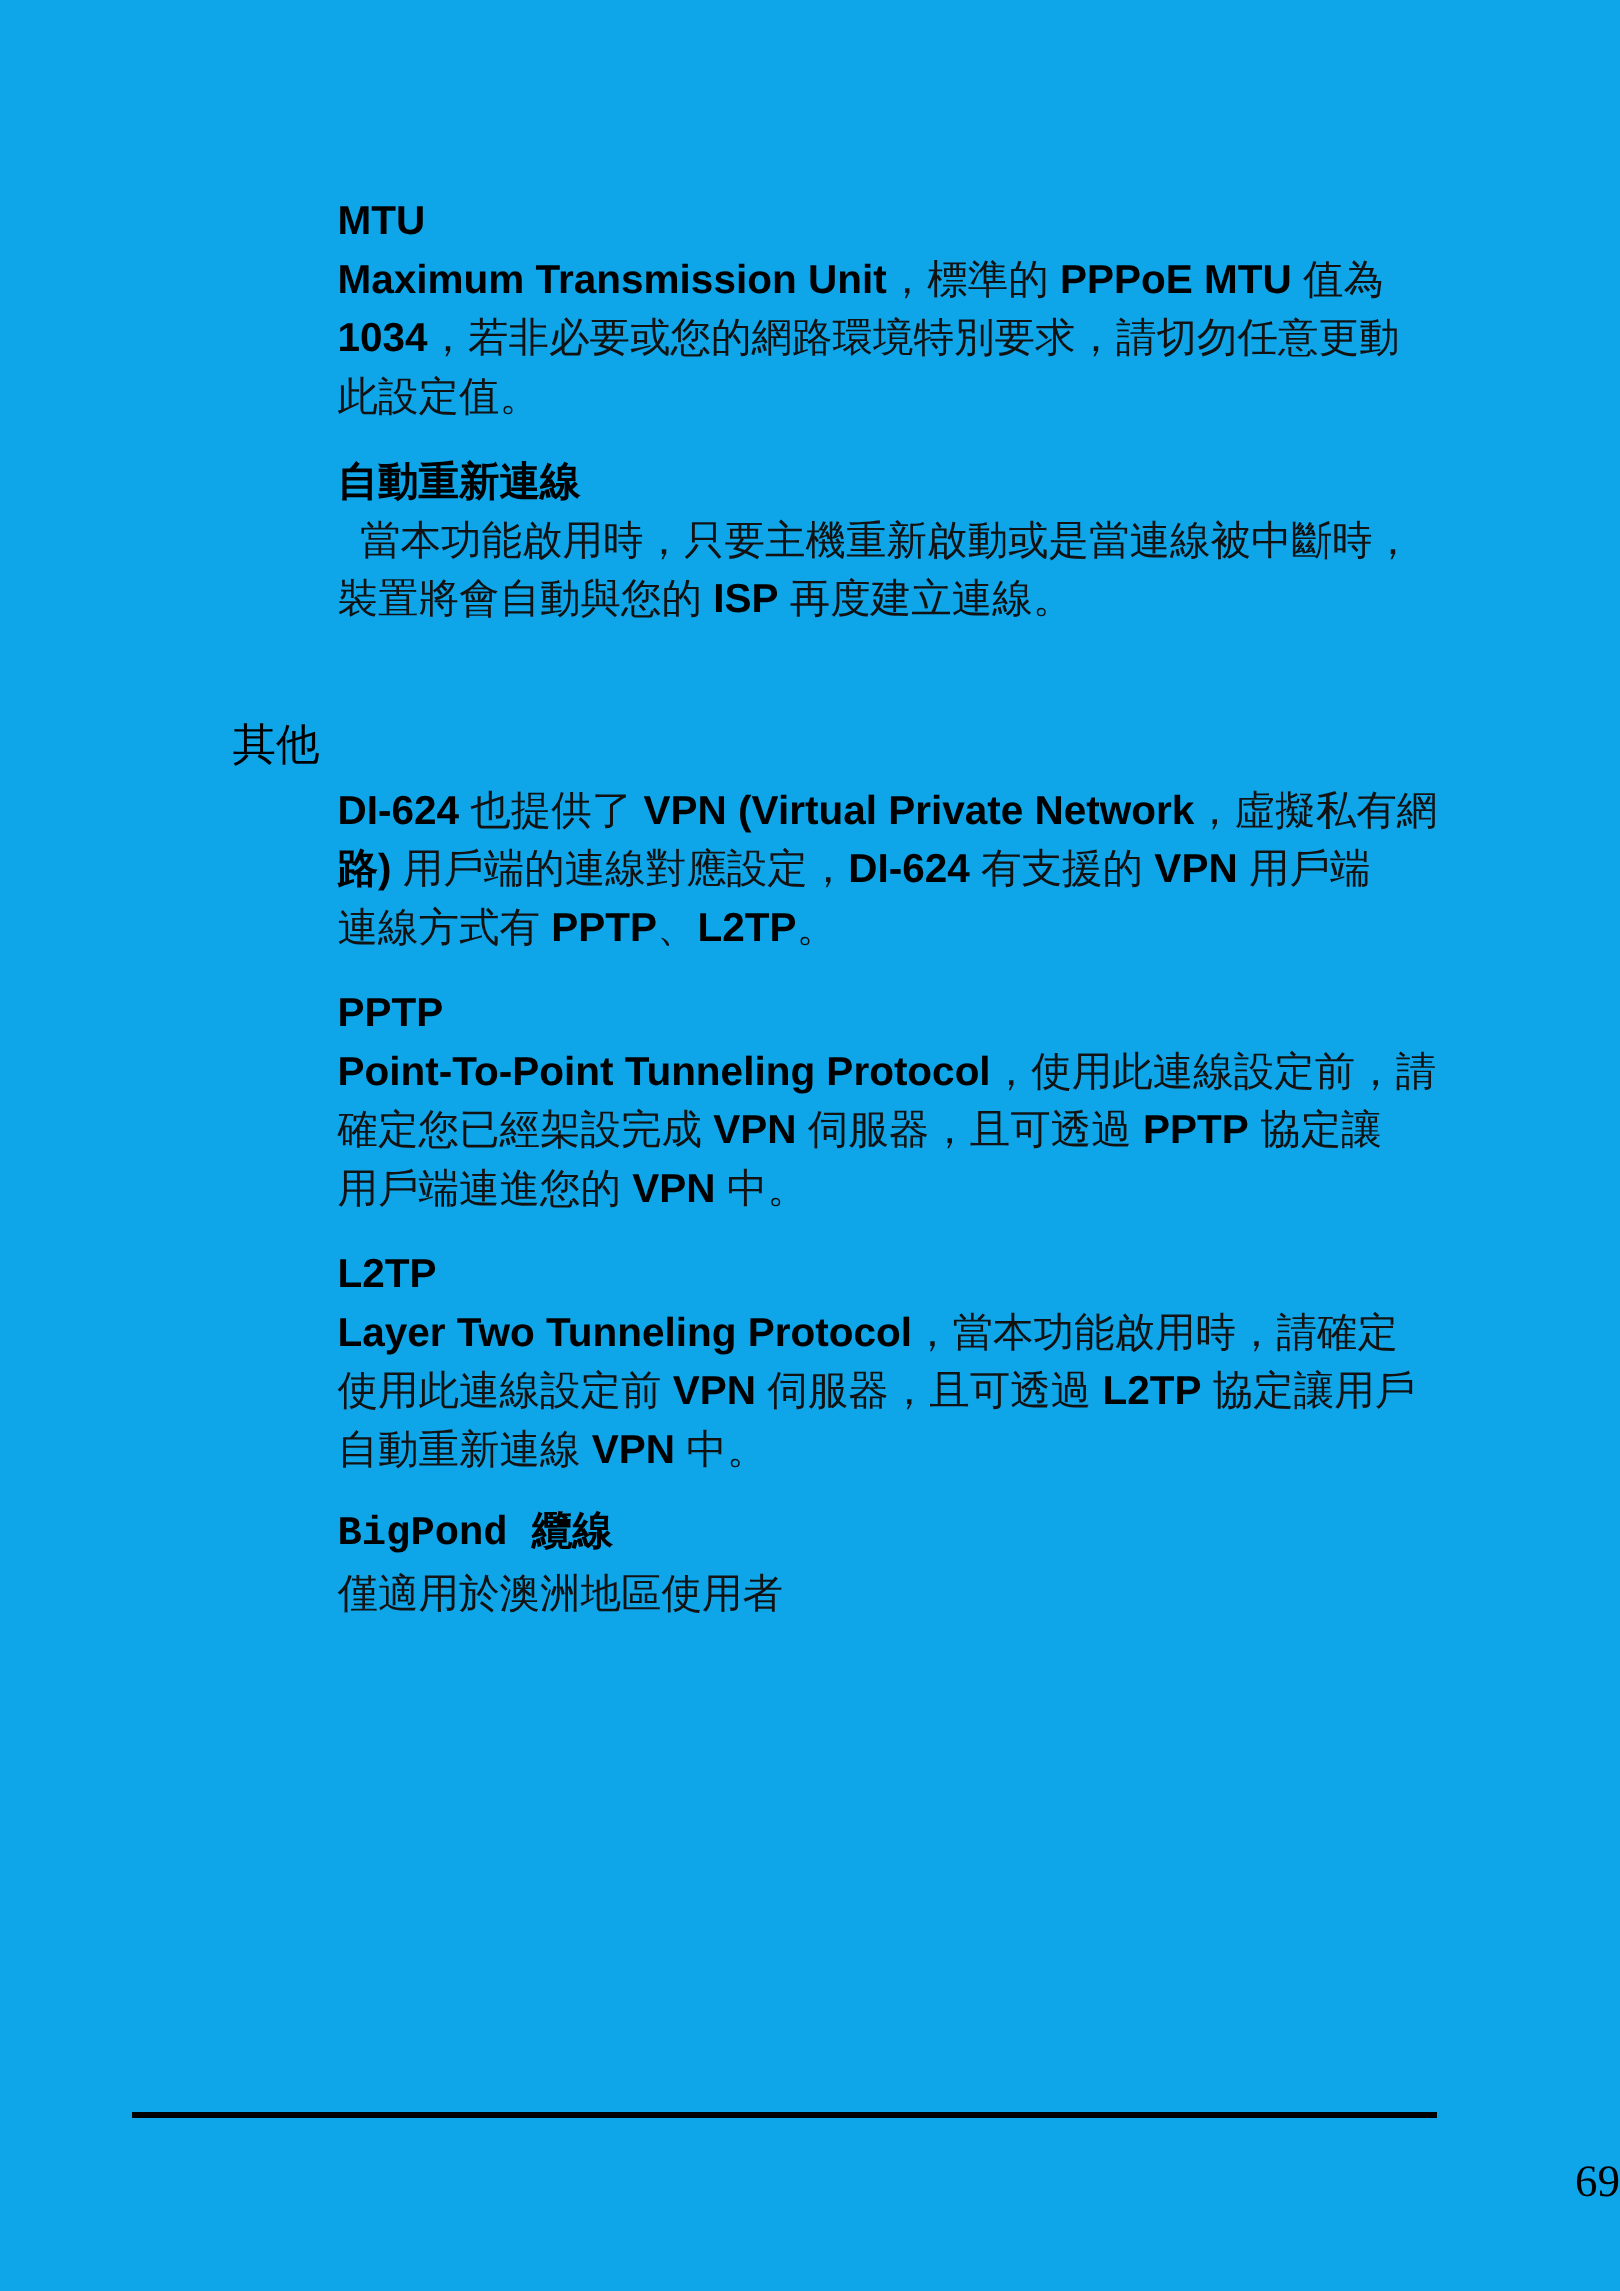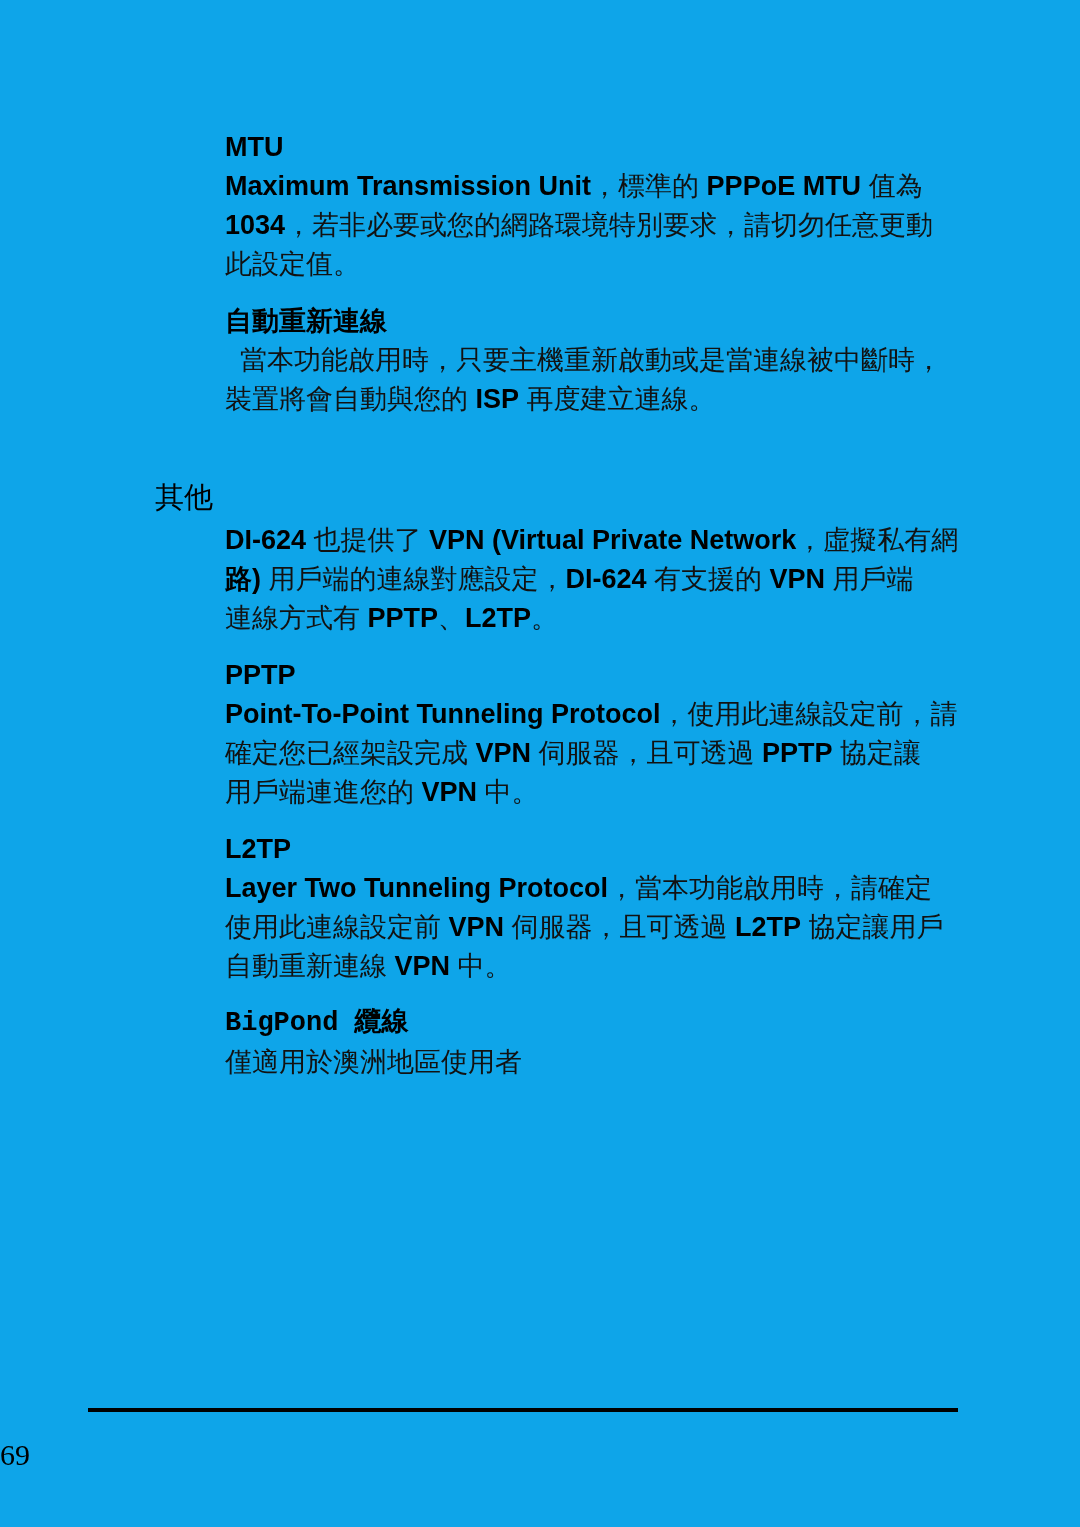--- a/index.html
+++ b/index.html
@@ -82,21 +82,21 @@
     top: 1408px;
     width: 870px;
     height: 4px;
     background: #000000;
   }
   #page-number {
     position: absolute;
     left: 0;
     top: 1437px;
     width: 1080px;
-    text-align: left;
+    text-align: right;
     font-family: "Liberation Serif", "DejaVu Serif", serif;
     font-size: 30px;
     line-height: 36px;
     color: #000;
   }
 </style>
 </head>
 <body>
 
 <div id="page">

